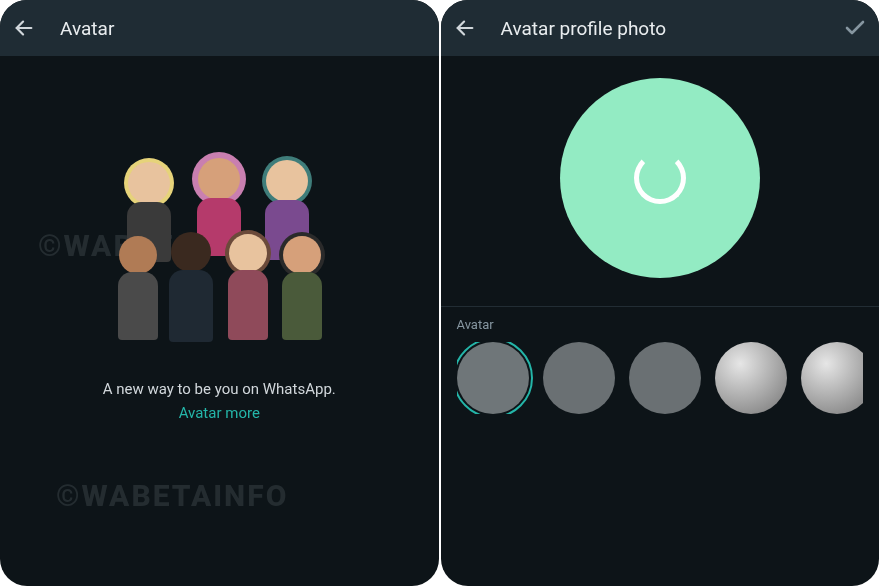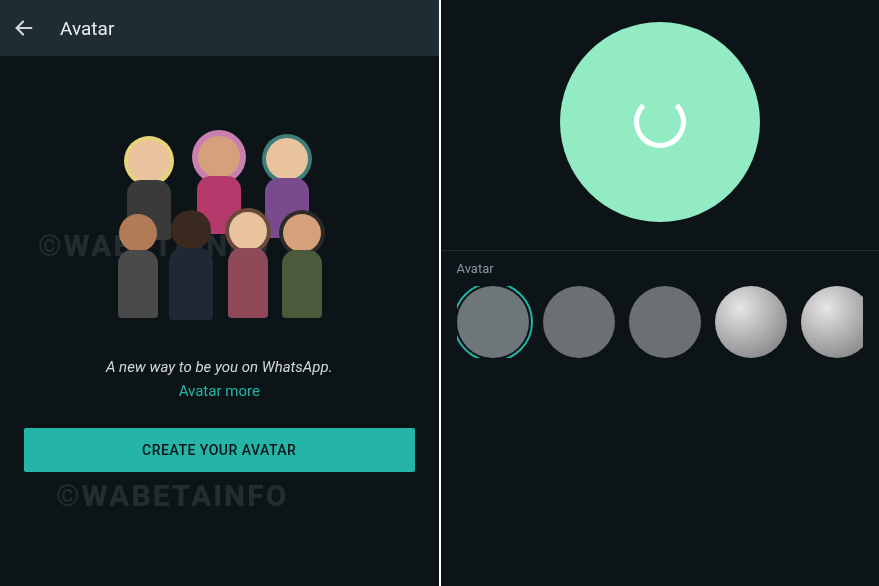--- a/index.html
+++ b/index.html
@@ -11,20 +11,21 @@
       display: flex;
       gap: 2px;
     }
     .panel {
       flex: 1;
       background: #0d1418;
       display: flex;
       flex-direction: column;
       position: relative;
       overflow: hidden;
+      border-radius: 27px;
     }
     .header {
       background: #1f2c34;
       height: 56px;
       display: flex;
       align-items: center;
       padding: 0 12px;
       gap: 24px;
     }
     .header-title {
@@ -98,21 +99,20 @@
     .av6 .body { width: 40px; height: 70px; background: #8f4a5a; top: 36px; }
     .av7 { left: 164px; top: 84px; width: 58px; height: 112px; }
     .av7 .head { width: 38px; height: 38px; background: #d6a07a; top: 0; box-shadow: 0 0 0 4px #2a2a2a; }
     .av7 .body { width: 40px; height: 68px; background: #4a5a3a; top: 36px; }
 
     .tagline {
       color: #d1d7db;
       font-size: 15px;
       text-align: center;
       margin-bottom: 6px;
-      font-style: italic;
     }
     .learn-more {
       color: #24b5a8;
       font-size: 15px;
       text-align: center;
       cursor: pointer;
       margin-bottom: 28px;
     }
     .create-btn {
       background: #24b5a8;
@@ -253,25 +253,38 @@
           <div class="body"></div>
         </div>
       <div class="av av7">
           <div class="head"></div>
           <div class="body"></div>
         </div>
     </div>
 
     <div class="tagline">A new way to be you on WhatsApp.</div>
     <div class="learn-more">Avatar more</div>
-    <div class="create-btn">CREATE YOUR AVATAR</div>
   </div>
 </div>
 
 <div class="panel">
+  <div class="header">
+    <div class="back-arrow">
+      <svg width="22" height="22" viewBox="0 0 24 24" fill="none" stroke="currentColor" stroke-width="2.4" stroke-linecap="round" stroke-linejoin="round">
+          <line x1="20" y1="12" x2="4" y2="12"></line>
+          <polyline points="11 5 4 12 11 19"></polyline>
+        </svg>
+    </div>
+    <div class="header-title">Avatar profile photo</div>
+    <div class="check-icon">
+      <svg width="24" height="24" viewBox="0 0 24 24" fill="none" stroke="currentColor" stroke-width="2.6" stroke-linecap="round" stroke-linejoin="round">
+          <polyline points="4 12 9 17 20 6"></polyline>
+        </svg>
+    </div>
+  </div>
 
   <div class="preview-area">
     <div class="preview-circle" style="background: rgb(147, 235, 195);">
       <div class="spinner"></div>
     </div>
   </div>
 
   <div class="divider"></div>
 
   <div style="position:relative">

